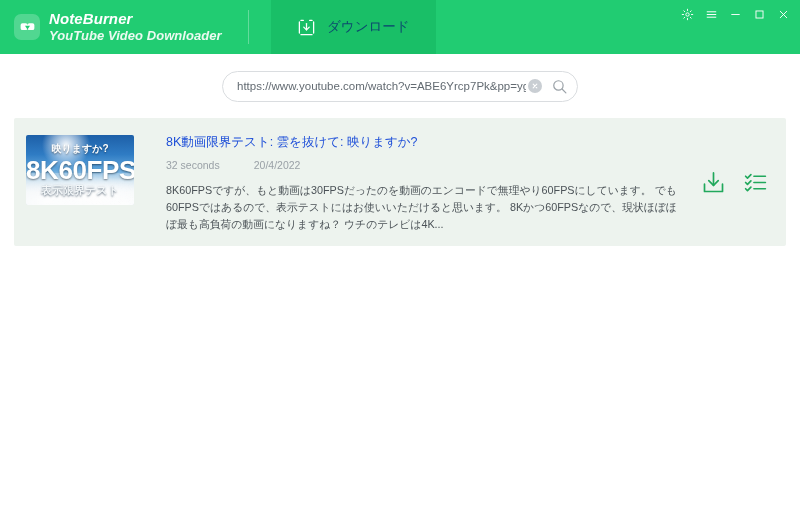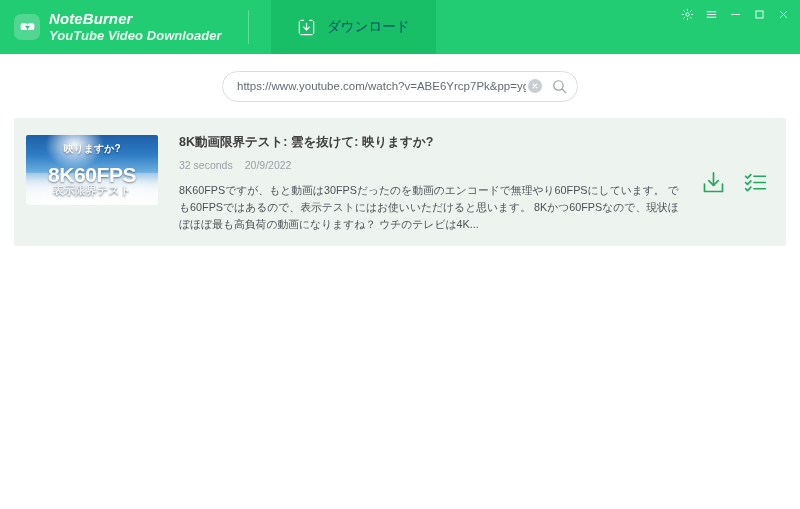--- a/index.html
+++ b/index.html
@@ -164,23 +164,23 @@
     background: #edf3ee;
     border-radius: 2px;
     display: flex;
     align-items: flex-start;
     padding: 14px 0 14px 0;
     min-height: 108px;
     box-sizing: border-box;
   }
   .thumb {
     flex: 0 0 auto;
-    width: 132px;
+    width: 108px;
     height: 70px;
-    margin: 3px 5px 0 12px;
+    margin: 3px 16px 0 12px;
     border-radius: 2px;
     overflow: hidden;
     position: relative;
     background: linear-gradient(#1d5fa8 0%, #2f7cc4 28%, #63a7dc 50%, #b9d6ea 66%, #e8eef2 82%, #cfd8dd 100%);
   }
   .thumb .glow {
     position: absolute;
     left: 14%;
     top: -22%;
     width: 46%;
@@ -200,43 +200,43 @@
   .thumb-txt {
     position: absolute;
     left: 0; right: 0;
     text-align: center;
     color: #ffffff;
     text-shadow: 0 1px 2px rgba(0,0,0,0.45);
     font-weight: bold;
     line-height: 1;
   }
   .thumb-l1 { top: 9px; font-size: 10px; }
-  .thumb-l2 { top: 29px; font-size: 21px; letter-spacing: -.4px; }
+  .thumb-l2 { top: 22px; font-size: 26px; letter-spacing: -.4px; }
   .thumb-l3 {
     top: 50px; font-size: 11px;
     color: #f2f6f8;
     text-shadow: 0 1px 2px rgba(40,60,80,0.75);
   }
 
   .card-body {
     flex: 1 1 auto;
     padding: 0 18px 0 16px;
     min-width: 0;
   }
   .video-title {
-    color: #404040;
+    color: #1d4ed8;
     font-size: 12.5px;
-    font-weight: bold;
+    font-weight: normal;
     line-height: 1.3;
     margin: 2px 0 0 0;
   }
   .meta-row {
     margin-top: 9px;
     display: flex;
-    gap: 12px;
+    gap: 34px;
     color: #9aa1a7;
     font-size: 10.5px;
   }
   .desc {
     margin-top: 11px;
     color: #4b5257;
     font-size: 10.8px;
     line-height: 1.55;
   }
 
@@ -342,21 +342,21 @@
       <div class="clouds"></div>
       <div class="thumb-txt thumb-l1">映りますか?</div>
       <div class="thumb-txt thumb-l2">8K60FPS</div>
       <div class="thumb-txt thumb-l3">表示限界テスト</div>
     </div>
 
     <div class="card-body">
       <div class="video-title">8K動画限界テスト: 雲を抜けて: 映りますか?</div>
       <div class="meta-row">
         <span>32 seconds</span>
-        <span>20/9/2022</span>
+        <span>20/4/2022</span>
       </div>
       <div class="desc">8K60FPSですが、もと動画は30FPSだったのを動画のエンコードで無理やり60FPSにしています。 でも60FPSではあるので、表示テストにはお使いいただけると思います。 8Kかつ60FPSなので、現状ほぼほぼ最も高負荷の動画になりますね？ ウチのテレビは4K...</div>
     </div>
 
     <div class="card-actions">
       <div class="act-btn">
         <svg width="27" height="27" viewBox="0 0 24 24" fill="none" stroke="#21a85c" stroke-width="1.5" stroke-linecap="round" stroke-linejoin="round">
           <path d="M12 3.5 V14.5"></path>
           <path d="M7.8 10.4 L12 14.6 L16.2 10.4"></path>
           <path d="M4 13.5 V20 H20 V13.5"></path>

